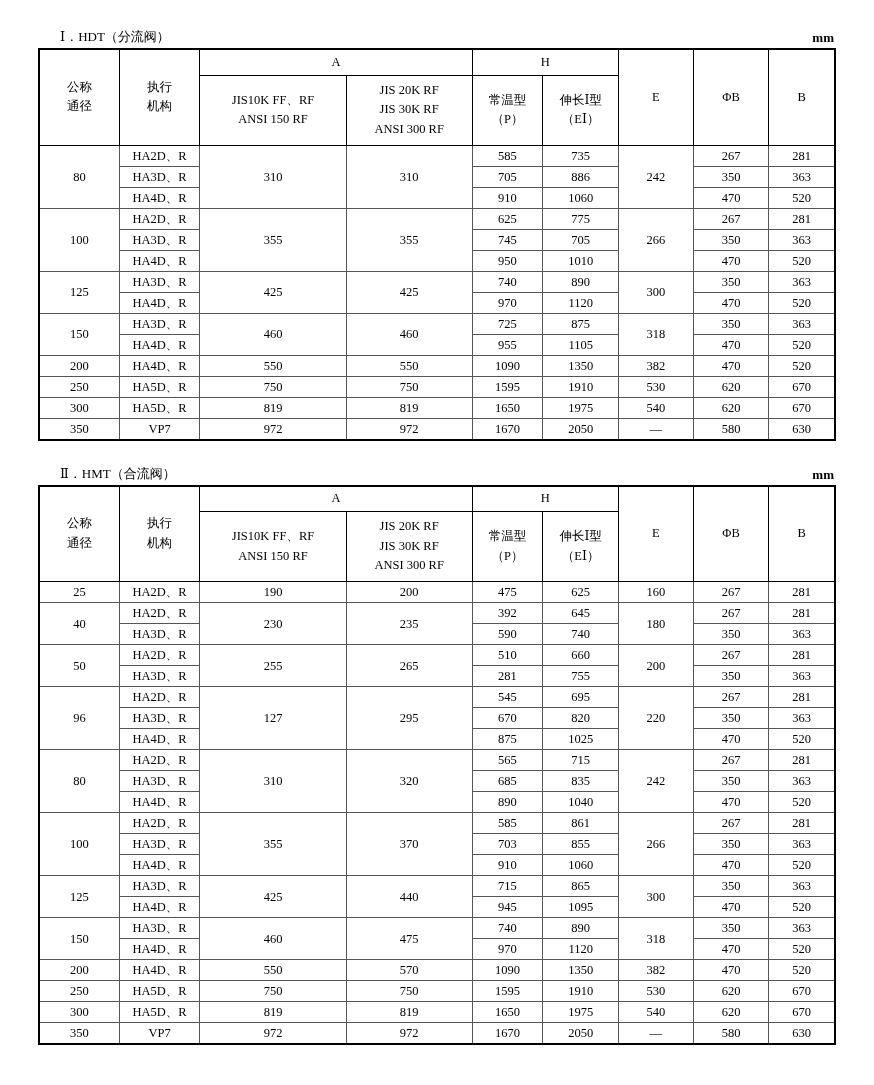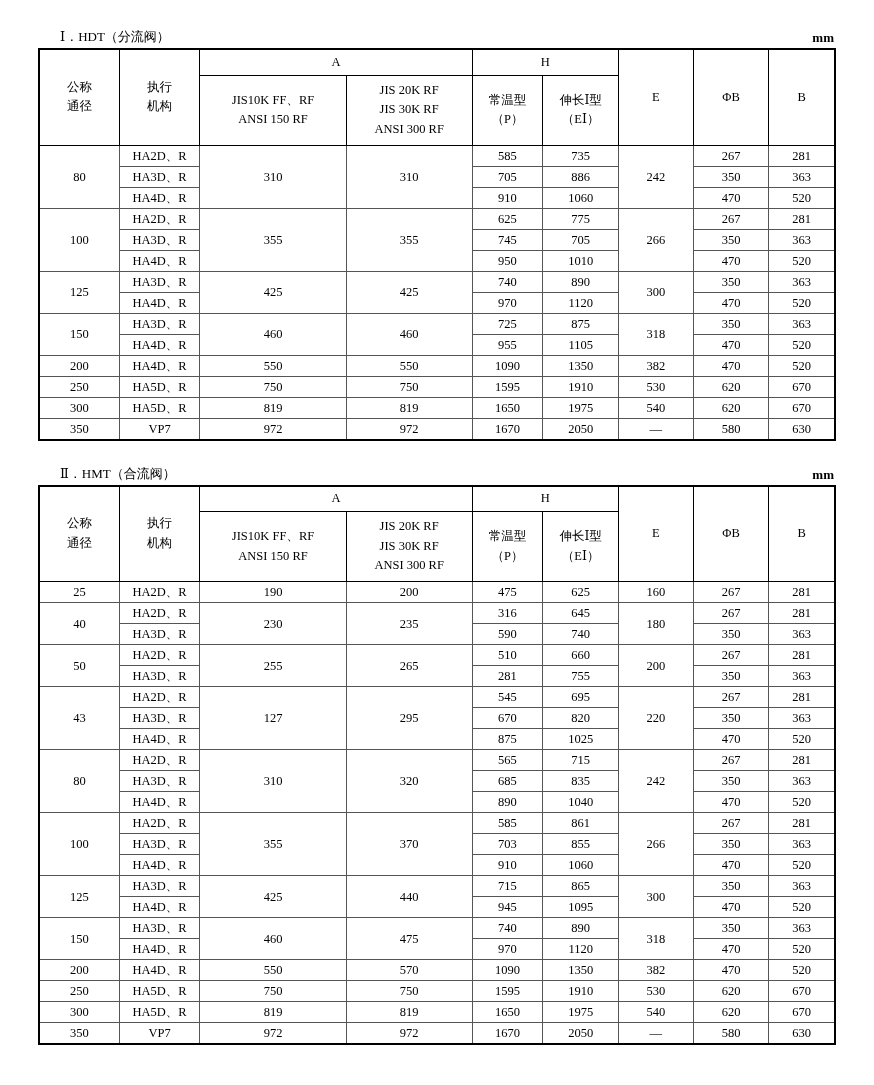--- a/index.html
+++ b/index.html
@@ -280,21 +280,21 @@
             <td>625</td>
             <td>160</td>
             <td>267</td>
             <td>281</td>
           </tr>
           <tr class="group-start">
             <td rowspan="2">40</td>
             <td>HA2D、R</td>
             <td rowspan="2">230</td>
             <td rowspan="2">235</td>
-            <td>316</td>
+            <td>392</td>
             <td>645</td>
             <td rowspan="2">180</td>
             <td>267</td>
             <td>281</td>
           </tr>
           <tr>
             <td>HA3D、R</td>
             <td>590</td>
             <td>740</td>
             <td>350</td>
@@ -312,21 +312,21 @@
             <td>281</td>
           </tr>
           <tr>
             <td>HA3D、R</td>
             <td>281</td>
             <td>755</td>
             <td>350</td>
             <td>363</td>
           </tr>
           <tr class="group-start">
-            <td rowspan="3">43</td>
+            <td rowspan="3">96</td>
             <td>HA2D、R</td>
             <td rowspan="3">127</td>
             <td rowspan="3">295</td>
             <td>545</td>
             <td>695</td>
             <td rowspan="3">220</td>
             <td>267</td>
             <td>281</td>
           </tr>
           <tr>

